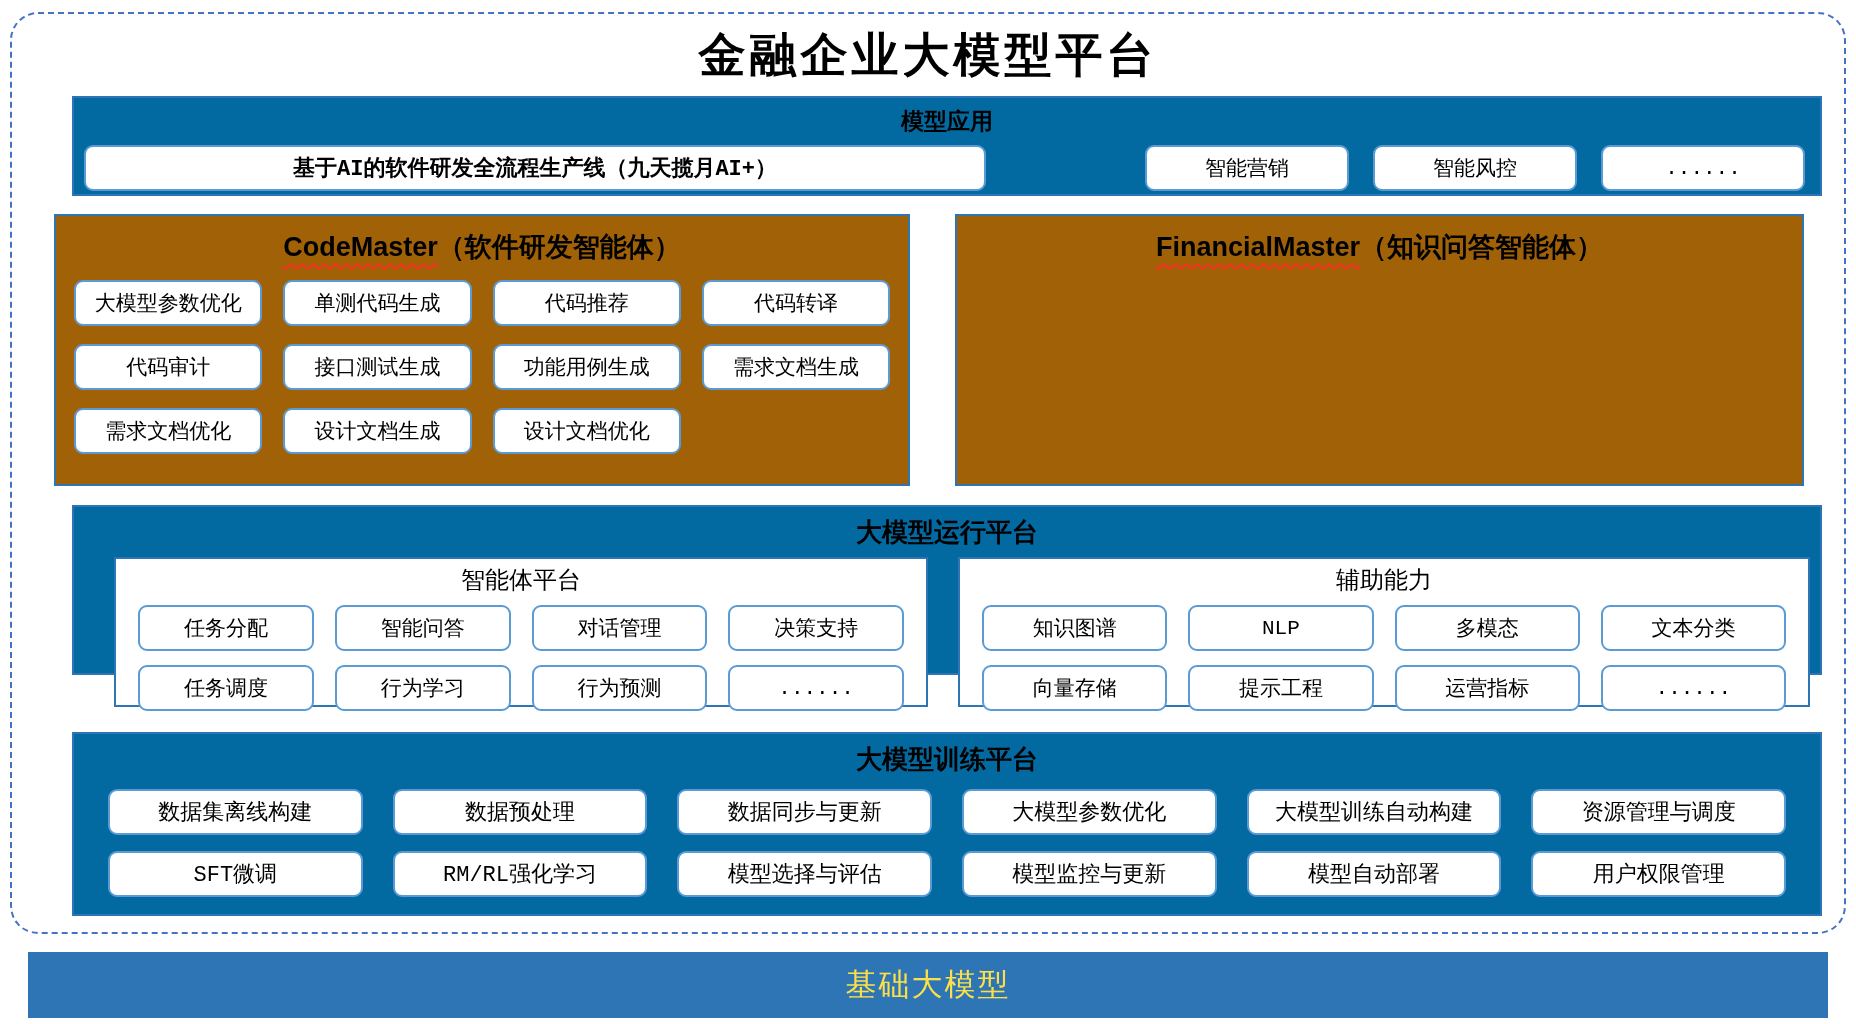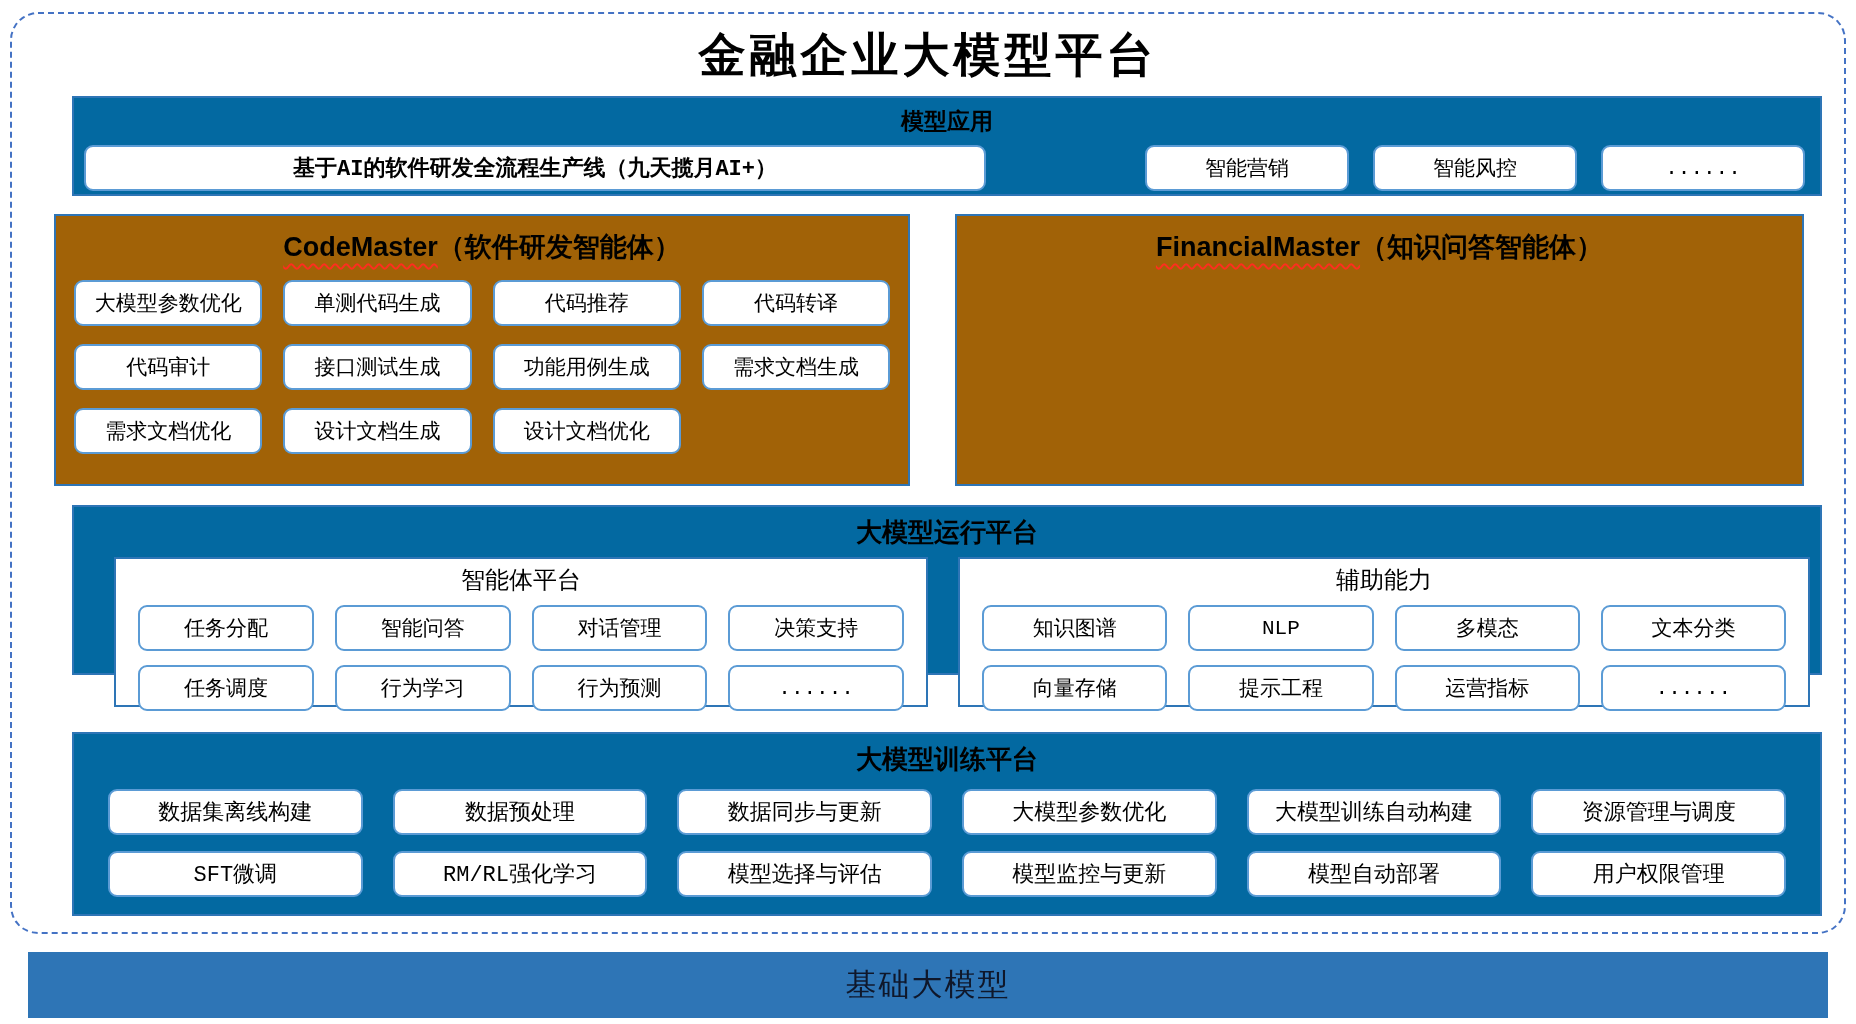--- a/index.html
+++ b/index.html
@@ -70,21 +70,21 @@
   .grid6 {
     display:grid; grid-template-columns:repeat(6,1fr); column-gap:30px; row-gap:16px;
     margin-top:12px; padding:0 34px;
   }
   .s4 .chip { font-size:22px; }
 
   
   .foundation-bar {
     position:absolute; left:28px; top:952px; width:1800px; height:66px;
     background:#2E75B6; display:flex; align-items:center; justify-content:center;
-    color:#0f172a; font-size:31px; letter-spacing:2px;
+    color:#fde047; font-size:31px; letter-spacing:2px;
   }
 </style>
 </head>
 <body>
 
 <div class="canvas">
 
   <div class="outer-frame"></div>
 
   <div class="main-title">金融企业大模型平台</div>

